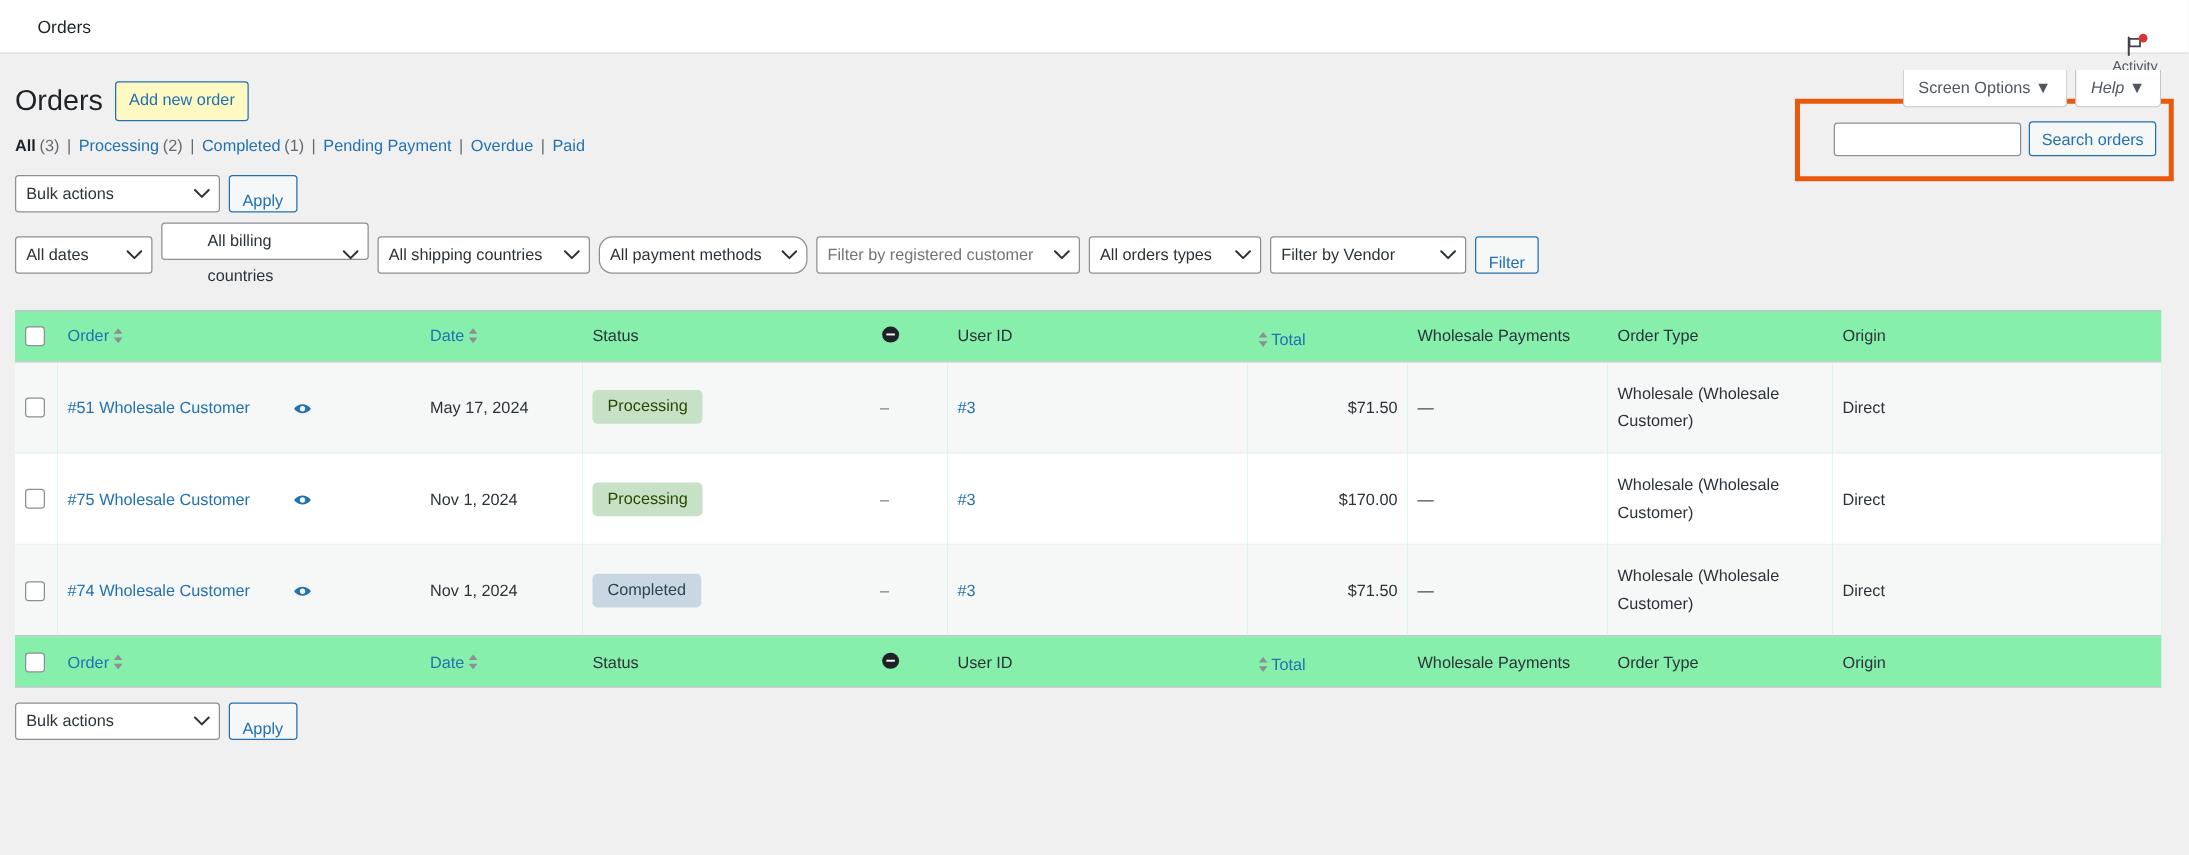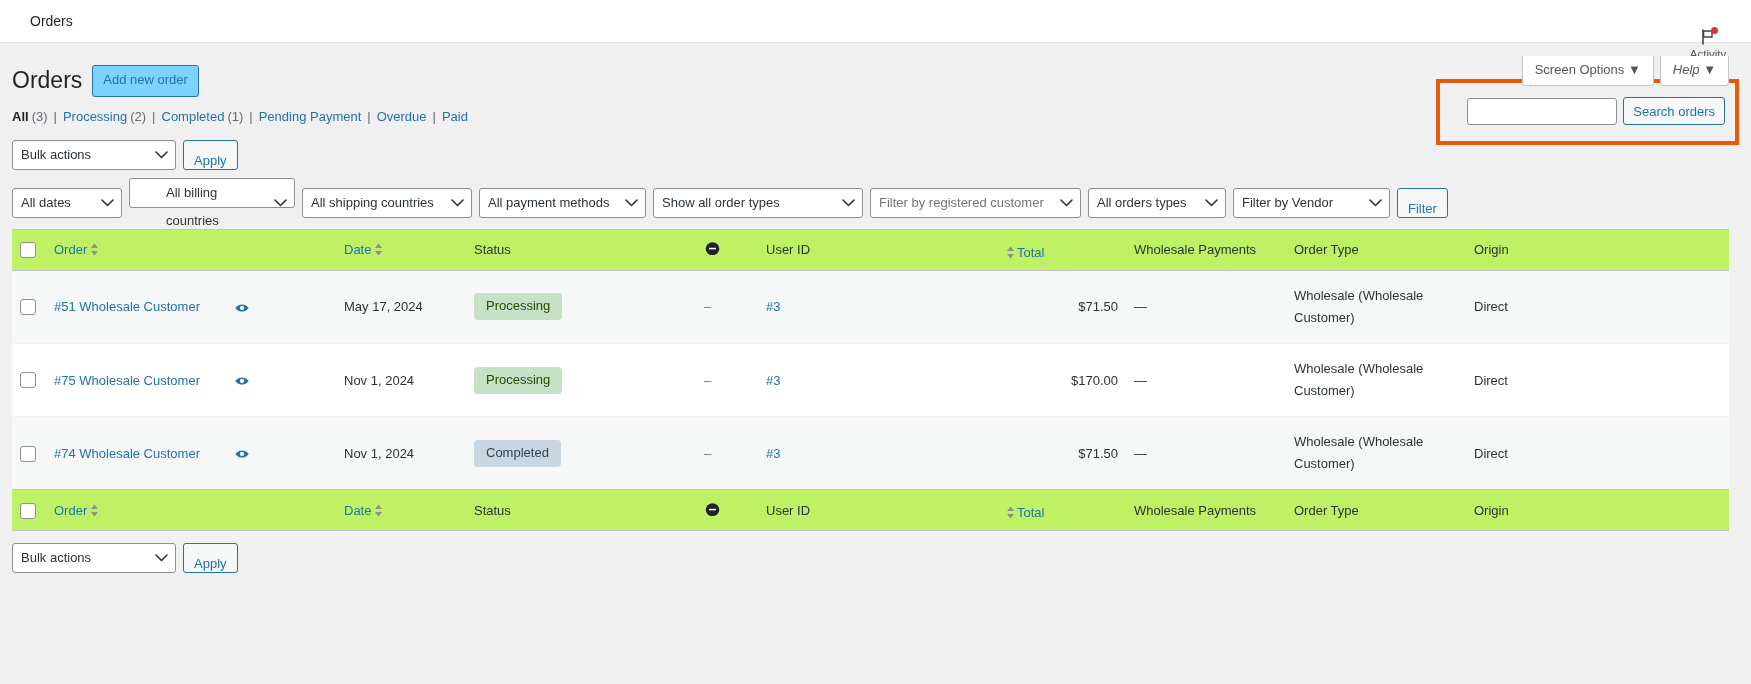--- a/index.html
+++ b/index.html
@@ -80,21 +80,21 @@
   }
   h1.page-title {
     font-size: 23px;
     font-weight: 400;
     color: #1d2327;
     margin: 0;
     line-height: 1.3;
   }
   .page-title-action {
     display: inline-block;
-    background: #7dd3fc;
+    background: #fef9c3;
     border: 1px solid #2271b1;
     color: #2271b1;
     font-size: 13px;
     padding: 4px 10px 5px;
     border-radius: 3px;
     cursor: pointer;
     line-height: 1.6;
   }
 
   
@@ -197,22 +197,22 @@
     cursor: pointer;
     font-family: "Liberation Sans", sans-serif;
   }
 
   .filters-row { margin-top: 8px; }
 
   
   table.wp-list-table {
     width: 100%;
     border-collapse: collapse;
-    margin-top: 0;
-    background: #bef264;
+    margin-top: 18px;
+    background: #86efac;
     border: 1px solid #c3c4c7;
     border-left: none; border-right: none;
     font-size: 13px;
   }
   table.wp-list-table thead th,
   table.wp-list-table tfoot th {
     text-align: left;
     font-weight: 400;
     color: #2c3338;
     padding: 10px 8px;
@@ -382,36 +382,28 @@
     <span class="select-wrap">
       <span class="fake-select" style="width:170px;">All shipping countries</span>
       <span class="chev">
           <svg width="13" height="9" viewBox="0 0 13 9">
             <path d="M1 1.5 L6.5 7 L12 1.5" stroke="#2c3338" stroke-width="1.6" fill="none" stroke-linecap="round" stroke-linejoin="round"></path>
           </svg>
         </span>
     </span>
 
     <span class="select-wrap">
-      <span class="fake-select" style="width:167px;">All payment methods</span>
-      <span class="chev">
-          <svg width="13" height="9" viewBox="0 0 13 9">
-            <path d="M1 1.5 L6.5 7 L12 1.5" stroke="#2c3338" stroke-width="1.6" fill="none" stroke-linecap="round" stroke-linejoin="round"></path>
-          </svg>
-        </span>
-    </span>
-
-    <span class="select-wrap">
-      <span class="fake-select" style="width:210px;">Show all order types</span>
-      <span class="chev">
-          <svg width="13" height="9" viewBox="0 0 13 9">
-            <path d="M1 1.5 L6.5 7 L12 1.5" stroke="#2c3338" stroke-width="1.6" fill="none" stroke-linecap="round" stroke-linejoin="round"></path>
-          </svg>
-        </span>
-    </span>
+      <span class="fake-select" style="width:167px;border-radius:11px;">All payment methods</span>
+      <span class="chev">
+          <svg width="13" height="9" viewBox="0 0 13 9">
+            <path d="M1 1.5 L6.5 7 L12 1.5" stroke="#2c3338" stroke-width="1.6" fill="none" stroke-linecap="round" stroke-linejoin="round"></path>
+          </svg>
+        </span>
+    </span>
+
 
     <span class="select-wrap">
       <span class="fake-select placeholder" style="width:211px;">Filter by registered customer</span>
       <span class="chev">
           <svg width="13" height="9" viewBox="0 0 13 9">
             <path d="M1 1.5 L6.5 7 L12 1.5" stroke="#2c3338" stroke-width="1.6" fill="none" stroke-linecap="round" stroke-linejoin="round"></path>
           </svg>
         </span>
     </span>
 

